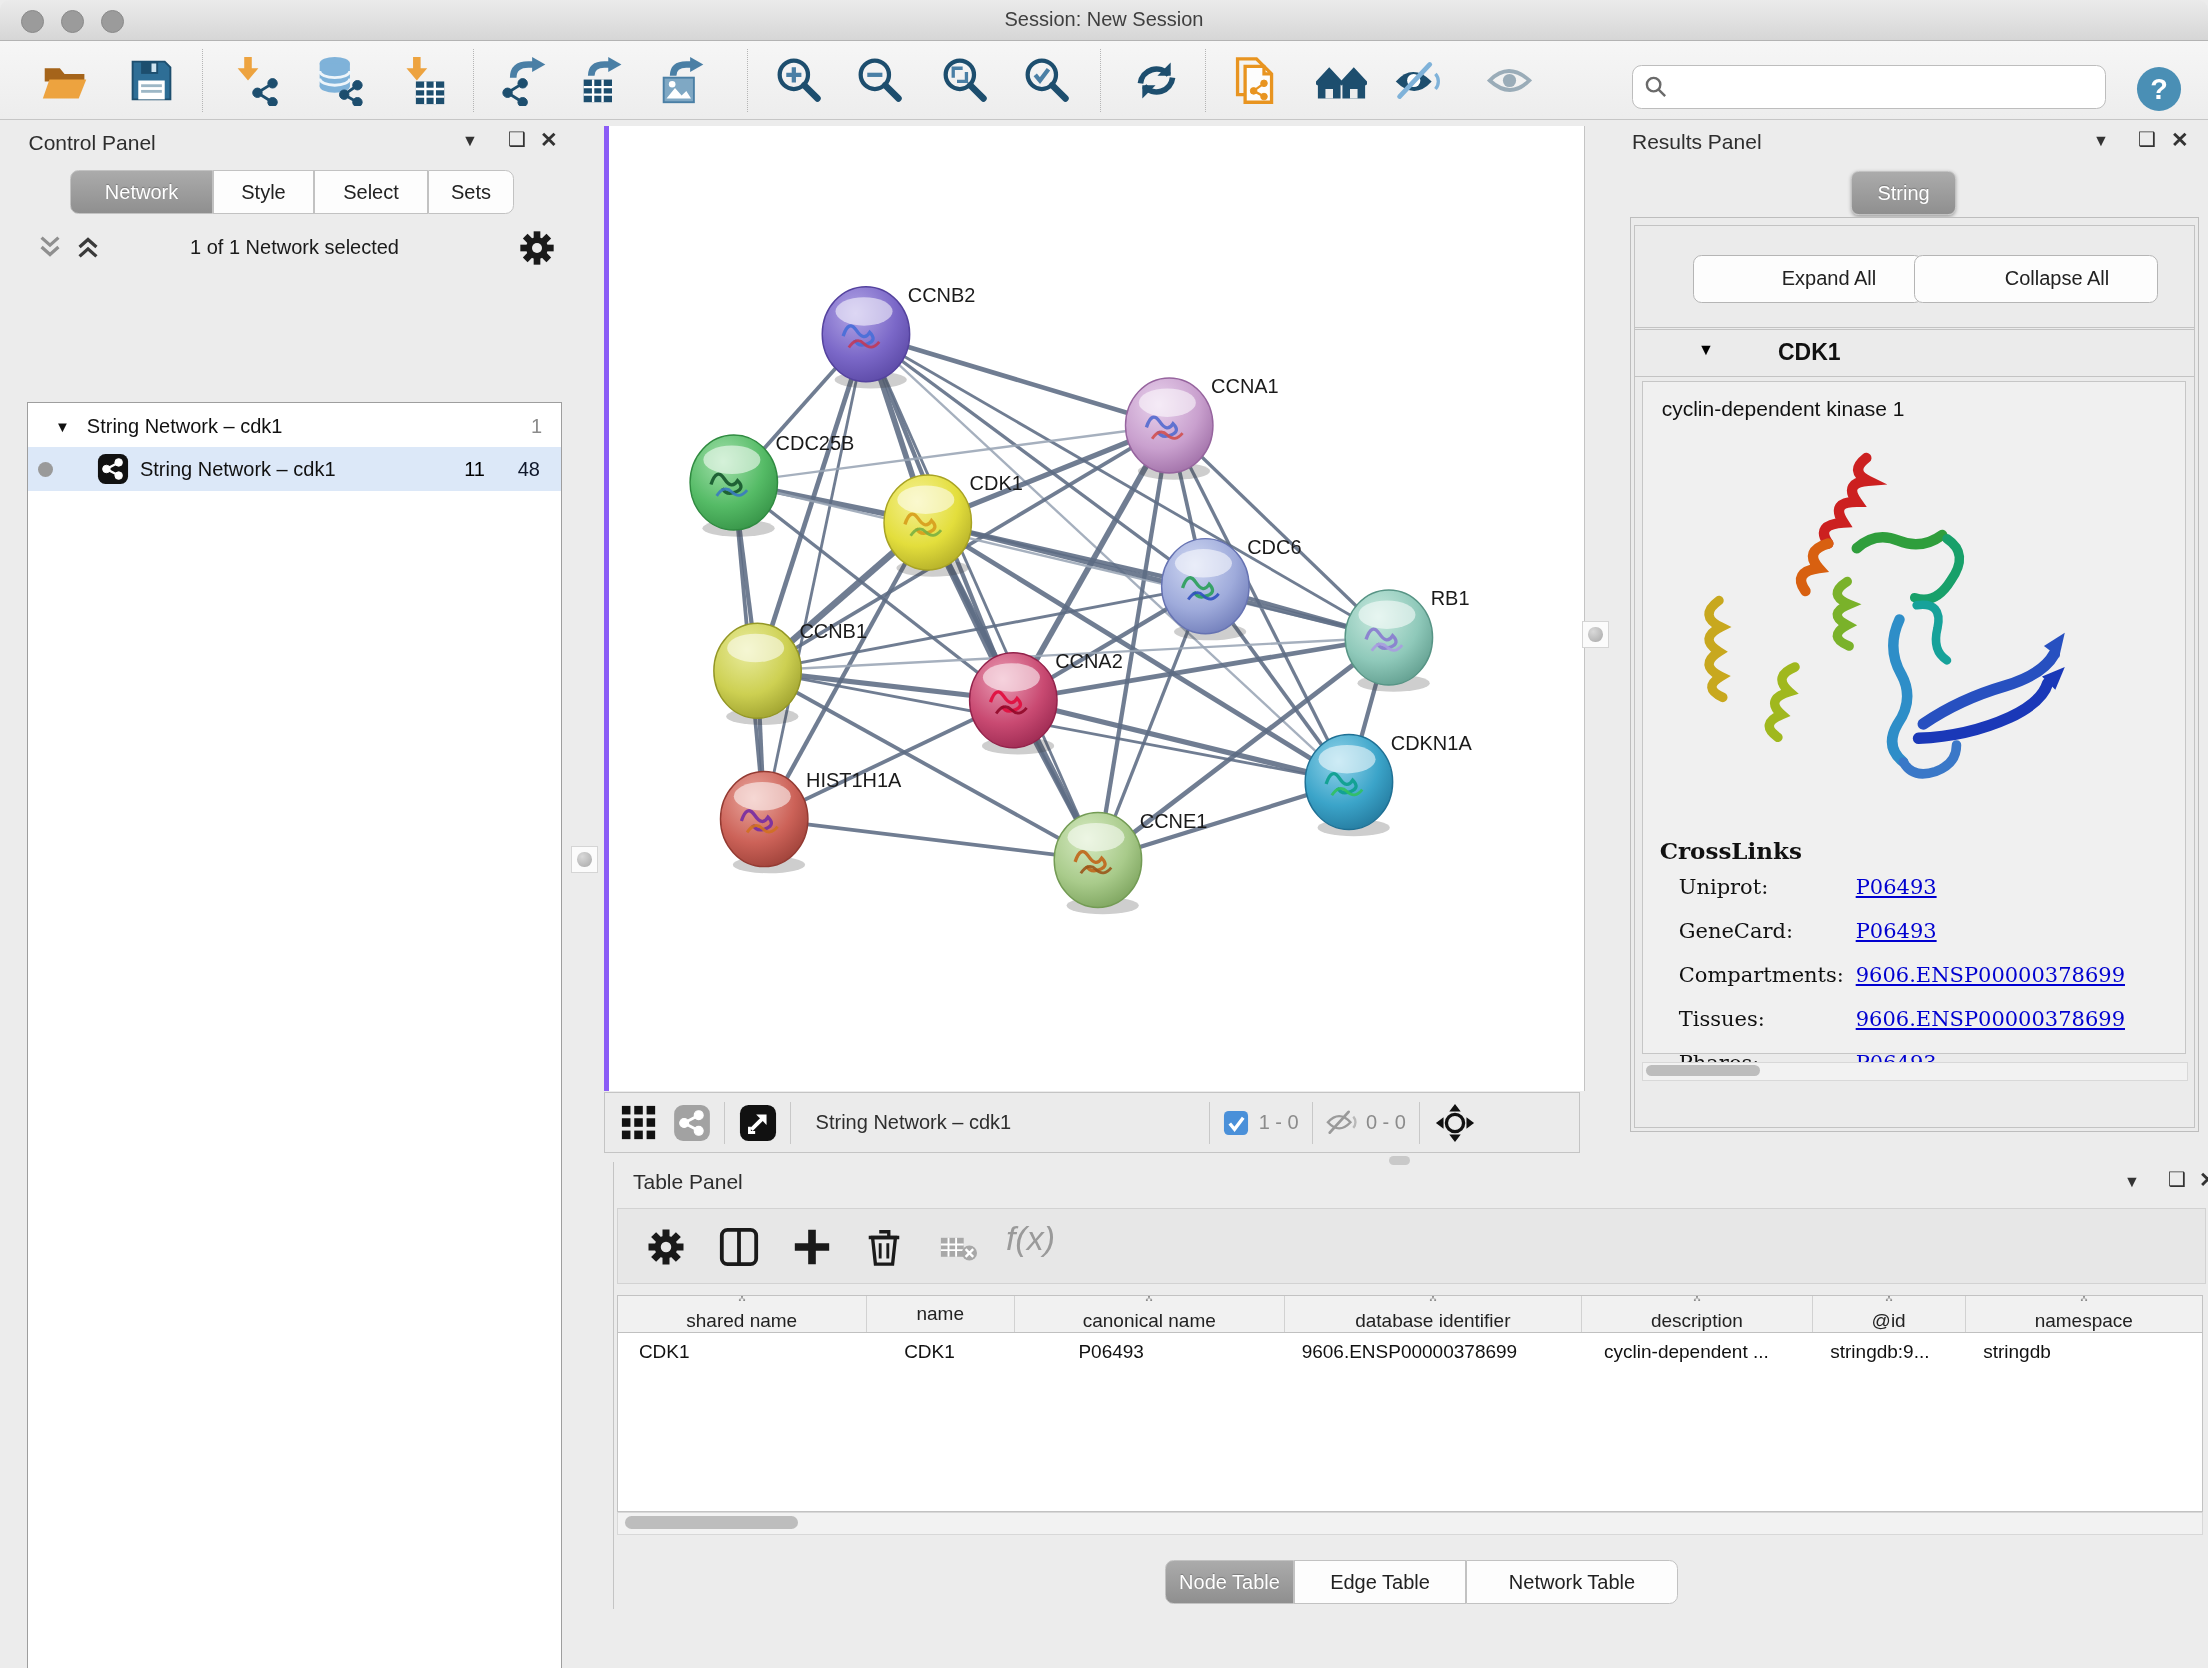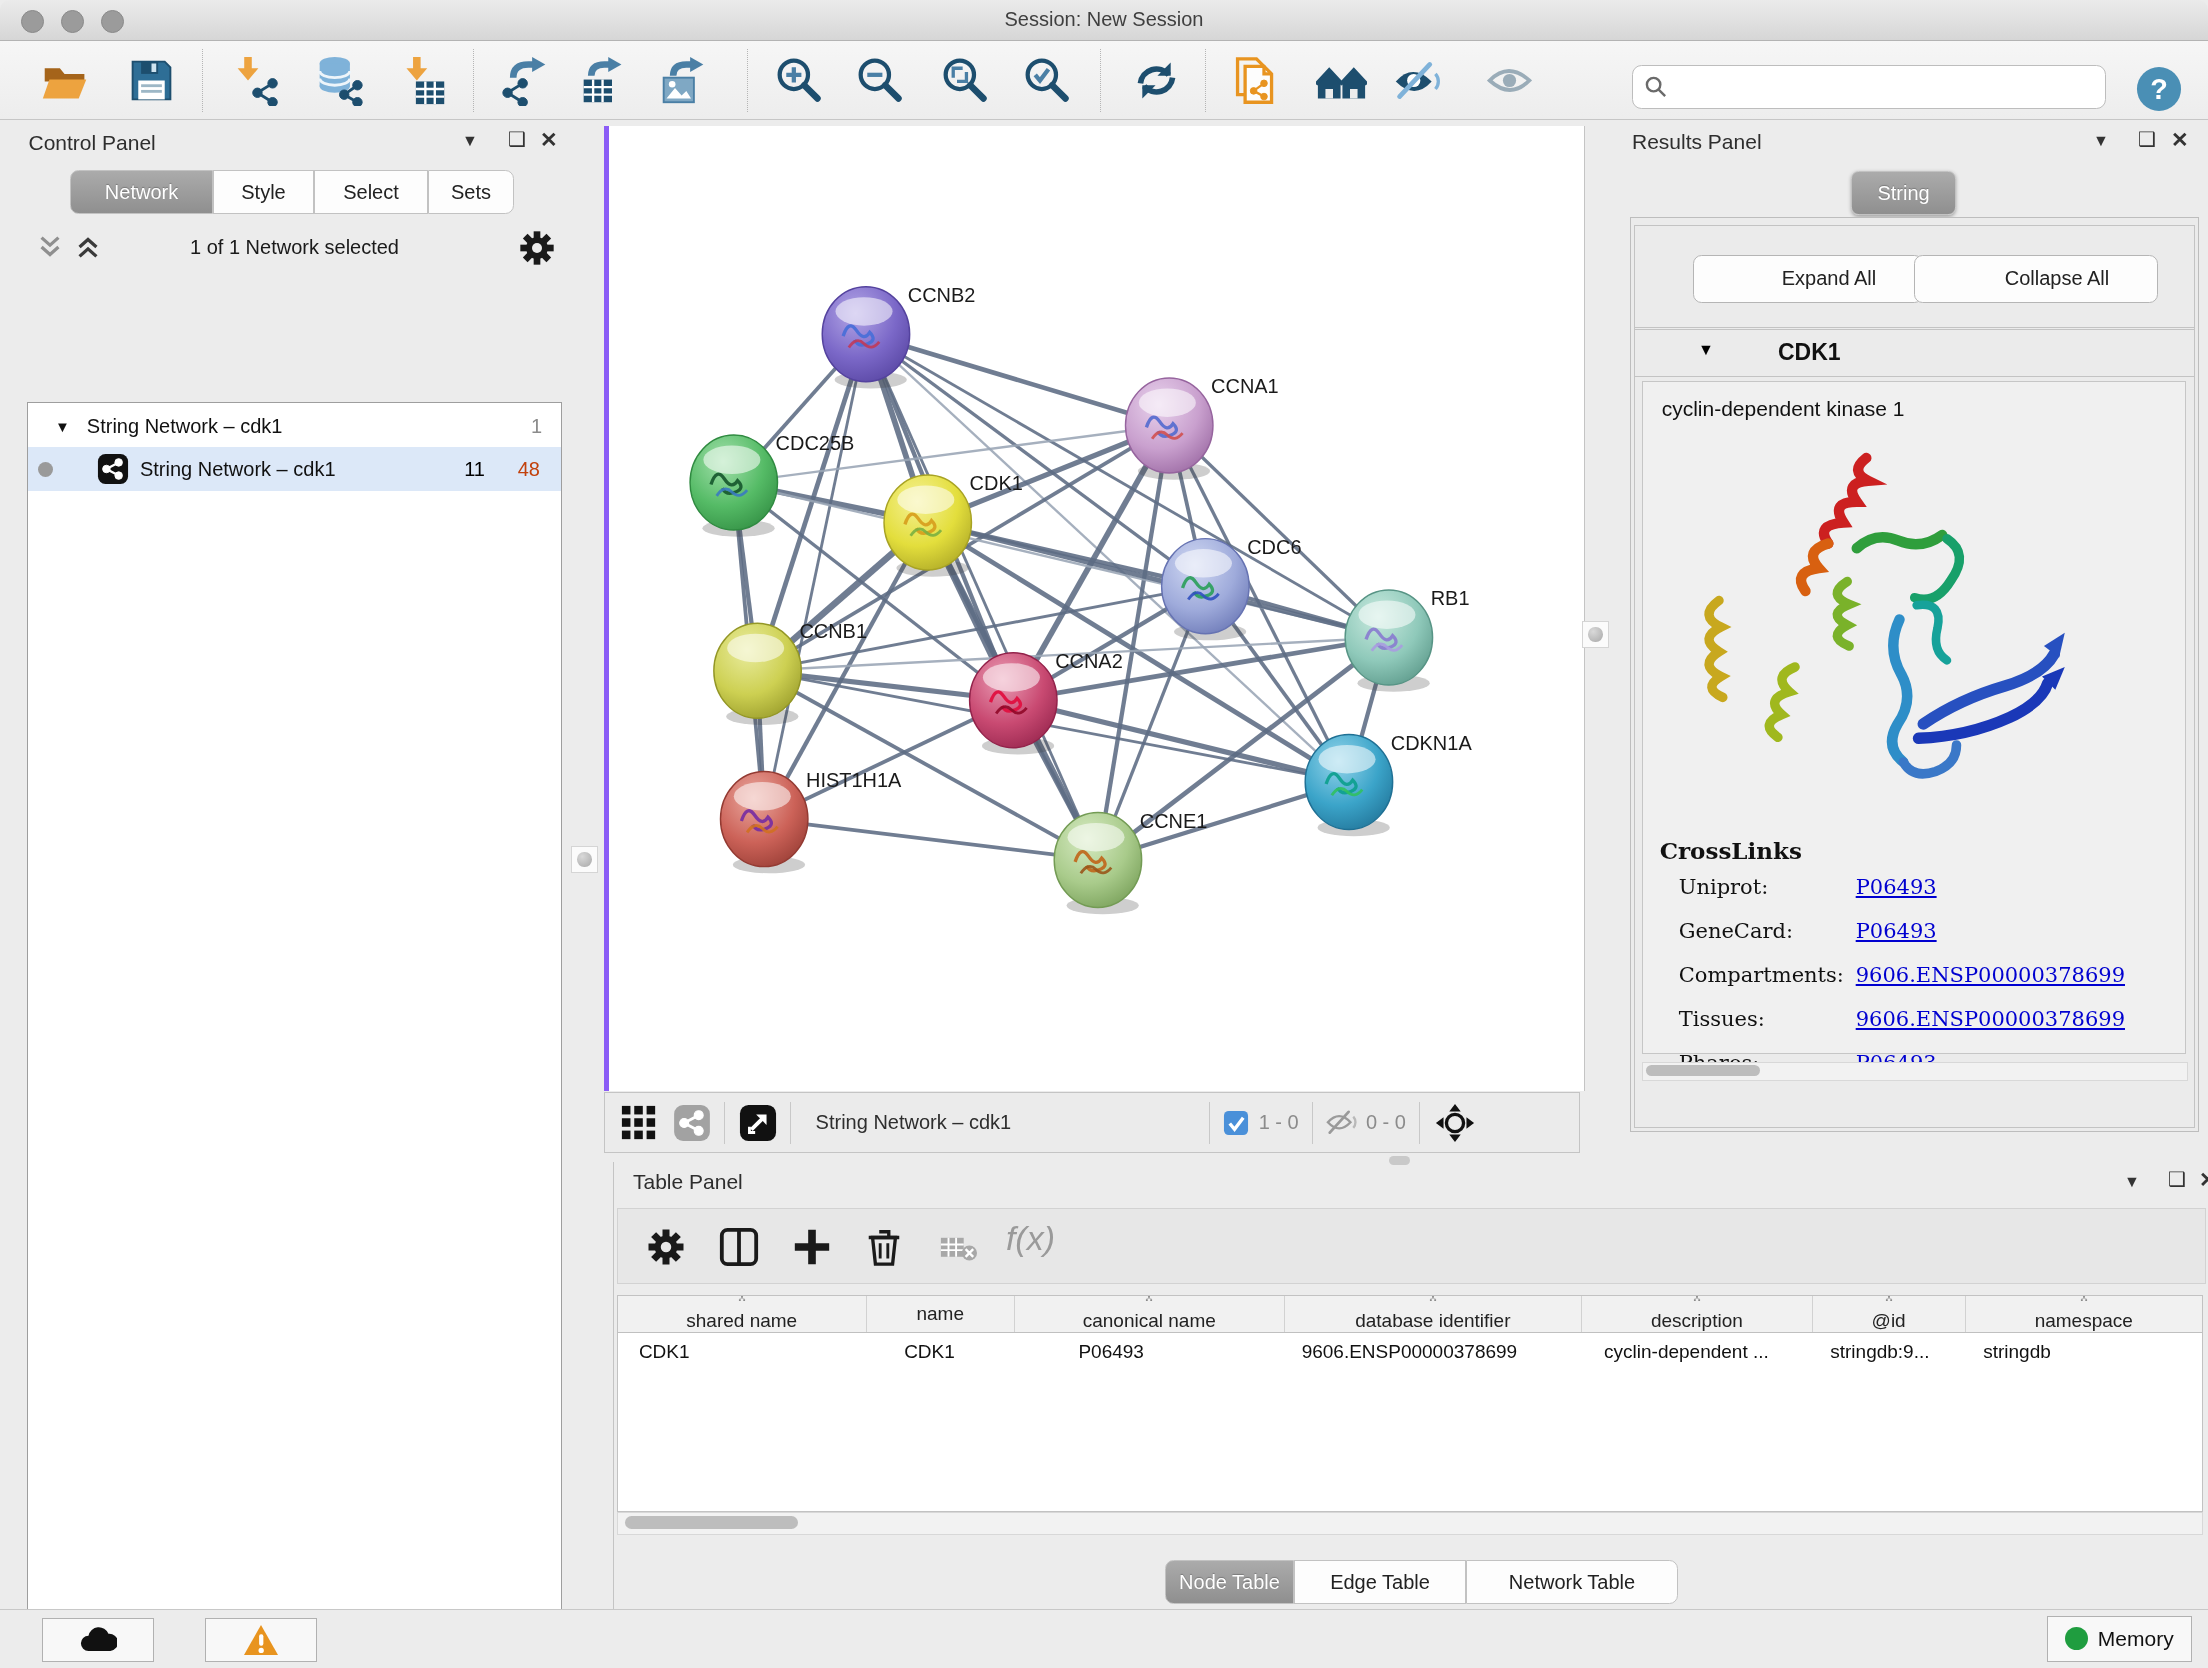--- a/index.html
+++ b/index.html
@@ -247,21 +247,21 @@
           <rect x="1" y="1" width="32" height="32" rx="8" fill="#111"></rect>
           <g stroke="#fff" fill="#fff">
             <circle cx="23" cy="10" r="4"></circle>
               <circle cx="10" cy="17" r="4"></circle>
               <circle cx="23" cy="24" r="4"></circle>
             <path d="M10 17l13-7M10 17l13 7" stroke-width="2.5"></path>
           </g>
         </svg>
         <span style="margin-left:11.4px">String Network – cdk1</span>
         <span style="position:absolute;right:76px;color:#000000">11</span>
-        <span style="position:absolute;right:21px;color:#c2410c">48</span>
+        <span style="position:absolute;right:21px;color:#0f172a">48</span>
       </div>
     </div>
   </div>
 
   <div class="abs canvas">
     <svg id="net-svg" width="975" height="965" viewBox="635 133 1025 1015">
         <defs>
           <radialGradient id="g-ccnb2" cx="38%" cy="28%" r="85%">
             <stop offset="0" stop-color="#b3a6e6"></stop>
             <stop offset="0.55" stop-color="#7b68c8"></stop>
@@ -724,33 +724,15 @@
         <span>Node Table</span>
       </div>
     <div class="abs tabbtn" style="left:680px;top:398px;width:172px">
         <span>Edge Table</span>
       </div>
     <div class="abs tabbtn" style="left:852px;top:398px;width:212px;border-radius:0 8.6px 8.6px 0">
         <span>Network Table</span>
       </div>
   </div>
 
-  <div class="abs" style="left:0;top:1609px;width:2208px;height:59px;background:#ececec;border-top:1px solid #c8c8c8">
-    <div class="abs btn-sq" style="left:42px;top:7.6px;width:110px;height:42px">
-      <svg width="38" height="27" viewBox="0 0 40 28">
-        <path d="M10 26a8 8 0 010-16 11 11 0 0121-2 7.5 7.5 0 012 18z" fill="#111"></path>
-      </svg>
-    </div>
-    <div class="abs btn-sq" style="left:205px;top:7.6px;width:110px;height:42px">
-      <svg width="38" height="34" viewBox="0 0 40 36">
-        <path d="M20 2L38 34H2z" fill="#e8941f"></path>
-        <rect x="18" y="12" width="4.5" height="12" rx="2" fill="#fff"></rect>
-        <circle cx="20.2" cy="29" r="2.8" fill="#fff"></circle>
-      </svg>
-    </div>
-    <div class="abs btn-sq" style="left:2047px;top:5.7px;width:143px;height:44px;gap:9.5px">
-      <span style="width:23px;height:23px;border-radius:50%;background:#1f9d3f;display:inline-block"></span>
-      <span style="font-size:21px;color:#111">Memory</span>
-    </div>
-  </div>
 
 </div>
 
 
 </body></html>

